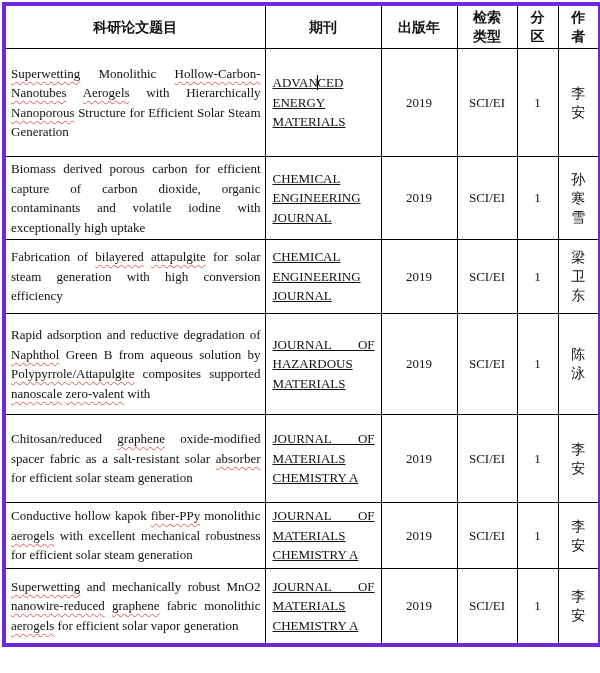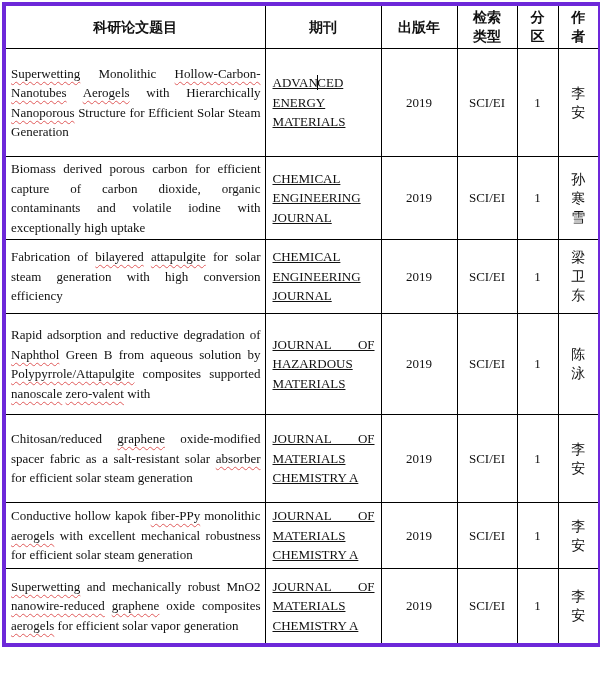--- a/index.html
+++ b/index.html
@@ -169,21 +169,21 @@
           <td class="journal-cell"><span>JOURNAL OF MATERIALS CHEMISTRY A</span></td>
           <td class="center-cell">2019</td>
           <td class="center-cell">SCI/EI</td>
           <td class="center-cell">1</td>
           <td class="author-cell">
             <span class="vchar">李</span>
             <span class="vchar">安</span>
           </td>
         </tr>
         <tr>
-          <td class="title-cell"><span class="wavy">Superwetting</span> <span>and mechanically robust MnO2</span> <span class="wavy">nanowire-reduced</span> <span class="wavy">graphene</span> <span>oxide composites</span> <span class="wavy">aerogels</span> <span>for efficient solar vapor generation</span></td>
+          <td class="title-cell"><span class="wavy">Superwetting</span> <span>and mechanically robust MnO2</span> <span class="wavy">nanowire-reduced</span> <span class="wavy">graphene</span> <span>fabric monolithic</span> <span class="wavy">aerogels</span> <span>for efficient solar vapor generation</span></td>
           <td class="journal-cell"><span>JOURNAL OF MATERIALS CHEMISTRY A</span></td>
           <td class="center-cell">2019</td>
           <td class="center-cell">SCI/EI</td>
           <td class="center-cell">1</td>
           <td class="author-cell">
             <span class="vchar">李</span>
             <span class="vchar">安</span>
           </td>
         </tr>
       </tbody>

